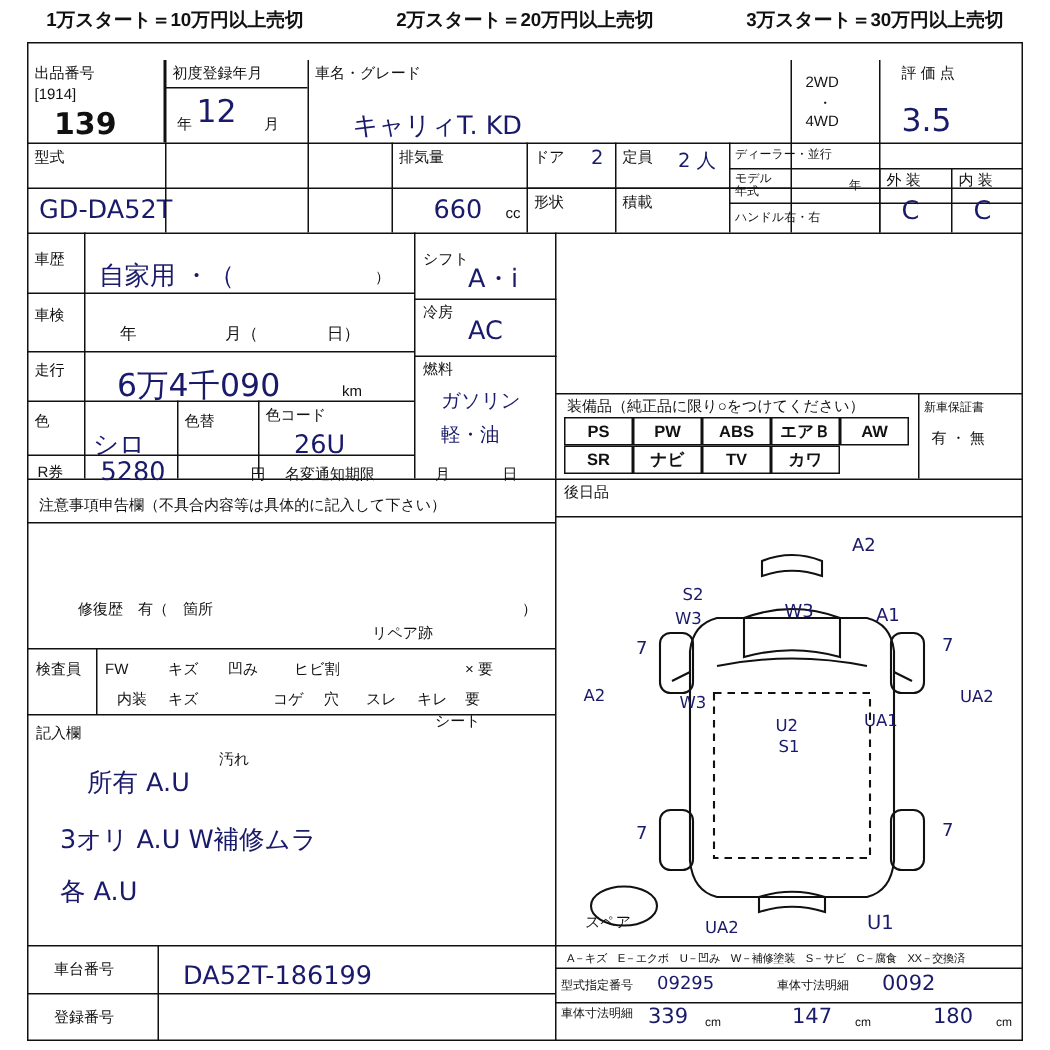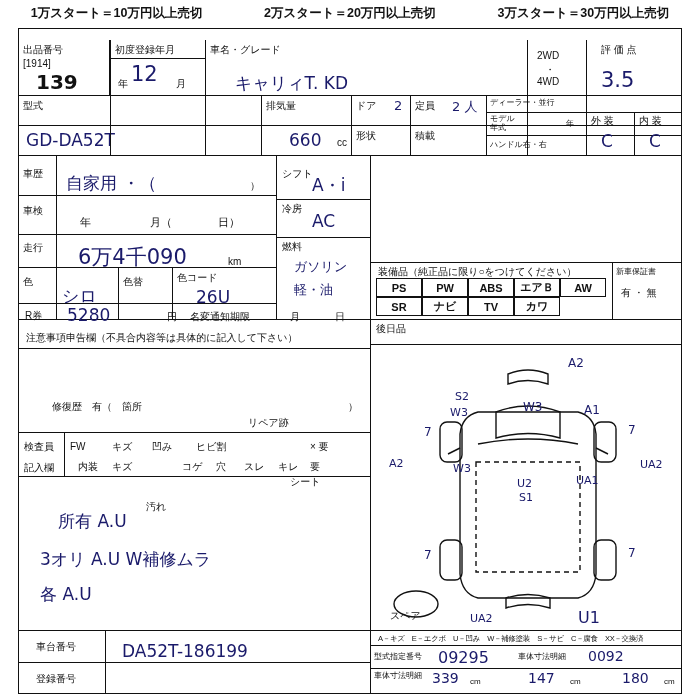--- a/index.html
+++ b/index.html
@@ -209,21 +209,21 @@
     <div class="eqcell">SR</div>
     <div class="eqcell">ナビ</div>
     <div class="eqcell">TV</div>
     <div class="eqcell">カワ</div>
   </div>
 
   <div class="abs lbl9" style="left:376px; top:323px;">後日品</div>
   <div class="hline" style="left:370px; top:344px; width:312px;"></div>
 
   <div class="abs lbl" style="left:24px; top:441px;">検査員</div>
-  <div class="abs lbl" style="left:24px; top:462px;font-family:Liberation Serif, serif;">記入欄</div>
+  <div class="abs lbl" style="left:24px; top:484px;font-family:Liberation Serif, serif;">記入欄</div>
   <div class="vline" style="left:64px; top:432px; height:44px;"></div>
 
   <div class="abs lbl" style="left:70px; top:441px;">FW</div>
   <div class="abs lbl" style="left:112px; top:441px;">キズ</div>
   <div class="abs lbl" style="left:152px; top:441px;text-align:center;">凹み</div>
   <div class="abs lbl" style="left:196px; top:441px;">ヒビ割</div>
   <div class="abs lbl" style="left:248px; top:417px;">リペア跡</div>
   <div class="abs lbl" style="left:310px; top:441px;">× 要</div>
 
   <div class="abs lbl" style="left:78px; top:461px;">内装</div>
@@ -287,29 +287,29 @@
   <div class="abs hw" style="left:628px; top:423px; font-size:12px;">7</div>
   <div class="abs hw" style="left:389px; top:457px; font-size:11px;">A2</div>
   <div class="abs hw" style="left:453px; top:462px; font-size:11px;">W3</div>
   <div class="abs hw" style="left:517px; top:477px; font-size:11px;">U2</div>
   <div class="abs hw" style="left:519px; top:491px; font-size:11px;">S1</div>
   <div class="abs hw" style="left:576px; top:474px; font-size:11px;">UA1</div>
   <div class="abs hw" style="left:640px; top:458px; font-size:11px;">UA2</div>
   <div class="abs hw" style="left:424px; top:548px; font-size:12px;">7</div>
   <div class="abs hw" style="left:628px; top:546px; font-size:12px;">7</div>
   <div class="abs hw" style="left:470px; top:612px; font-size:11px;">UA2</div>
-  <div class="abs hw" style="left:578px; top:608px; font-size:16px;">U1</div>
+  <div class="abs hw" style="left:578px; top:608px; font-size:13px;">U1</div>
   <div class="abs lbl9" style="left:390px; top:610px;">スペア</div>
 
   <div class="hline" style="left:370px; top:630px; width:312px;"></div>
   <div class="abs legend" style="left:378px; top:634px;">A－キズ　E－エクボ　U－凹み　W－補修塗装　S－サビ　C－腐食　XX－交換済</div>
   <div class="hline" style="left:370px; top:645px; width:312px;"></div>
 
   <div class="abs lbl8" style="left:374px; top:653px;">型式指定番号</div>
-  <div class="abs hw" style="left:438px; top:648px; font-size:16px;">09295</div>
+  <div class="abs hw" style="left:438px; top:648px; font-size:12px;">09295</div>
   <div class="abs lbl8" style="left:518px; top:653px;">車体寸法明細</div>
   <div class="abs hw" style="left:588px; top:648px; font-size:14px;">0092</div>
   <div class="hline" style="left:370px; top:668px; width:312px;"></div>
 
   <div class="abs lbl8" style="left:374px; top:672px;">車体寸法明細</div>
   <div class="abs hw" style="left:432px; top:670px; font-size:14px;">339</div>
   <div class="abs lbl8" style="left:470px; top:678px;">cm</div>
   <div class="abs hw" style="left:528px; top:670px; font-size:14px;">147</div>
   <div class="abs lbl8" style="left:570px; top:678px;">cm</div>
   <div class="abs hw" style="left:622px; top:670px; font-size:14px;">180</div>

